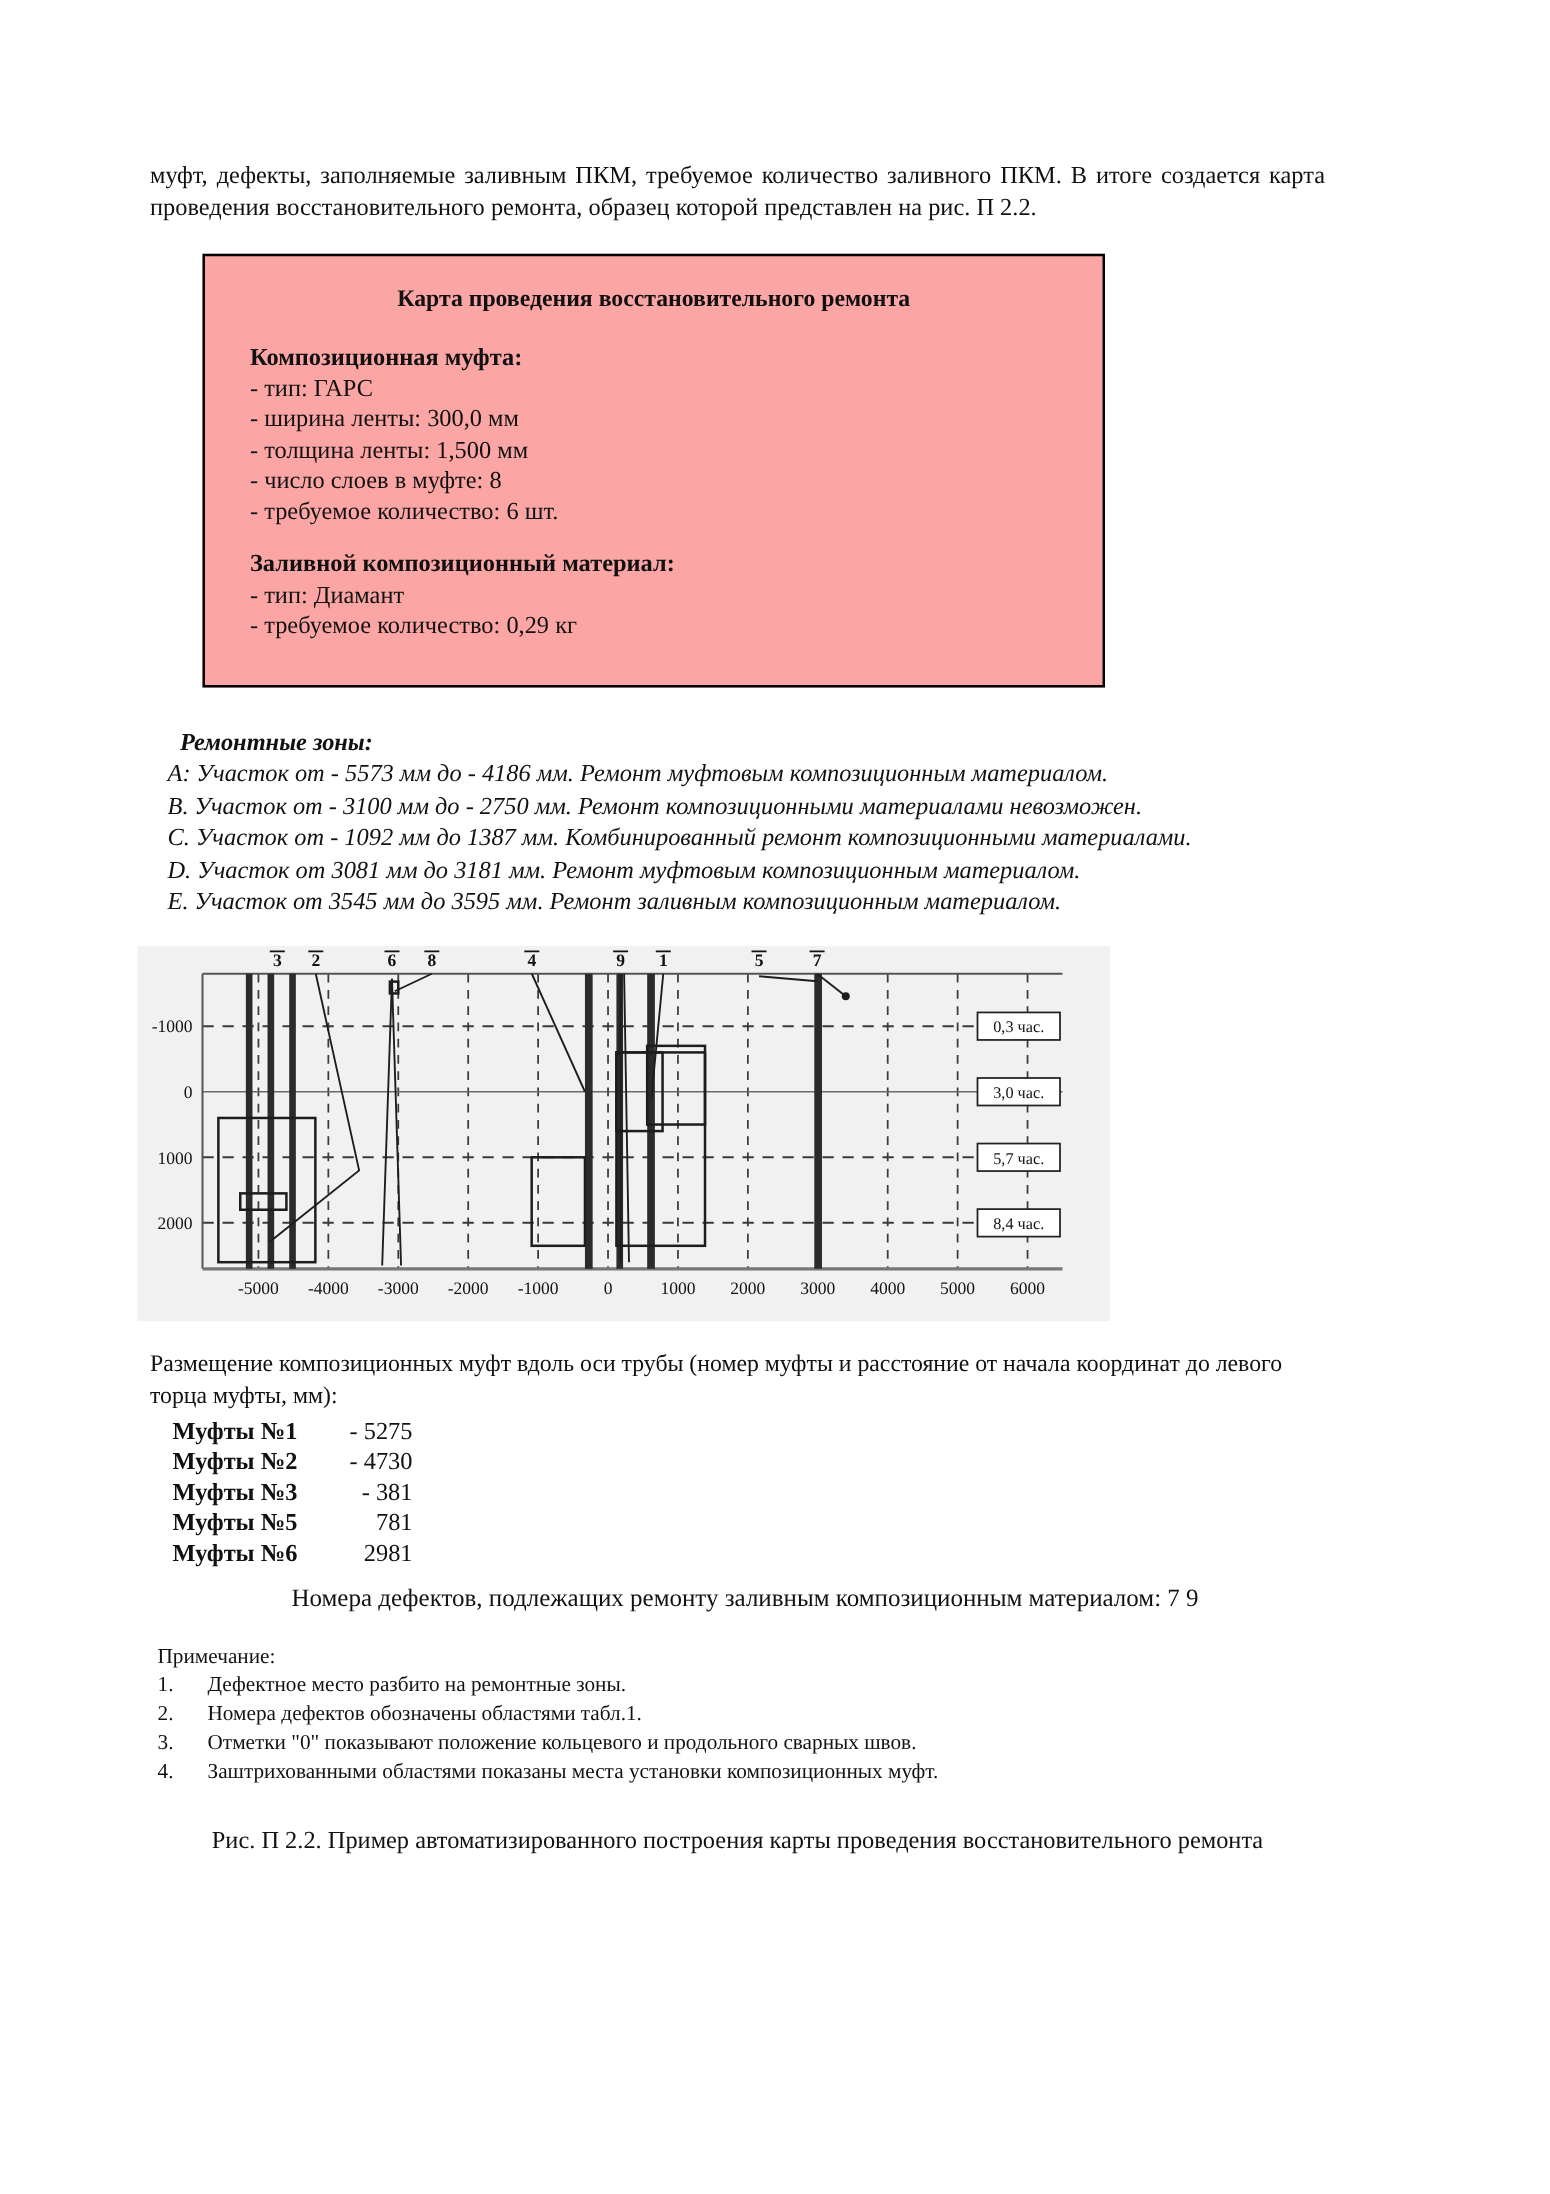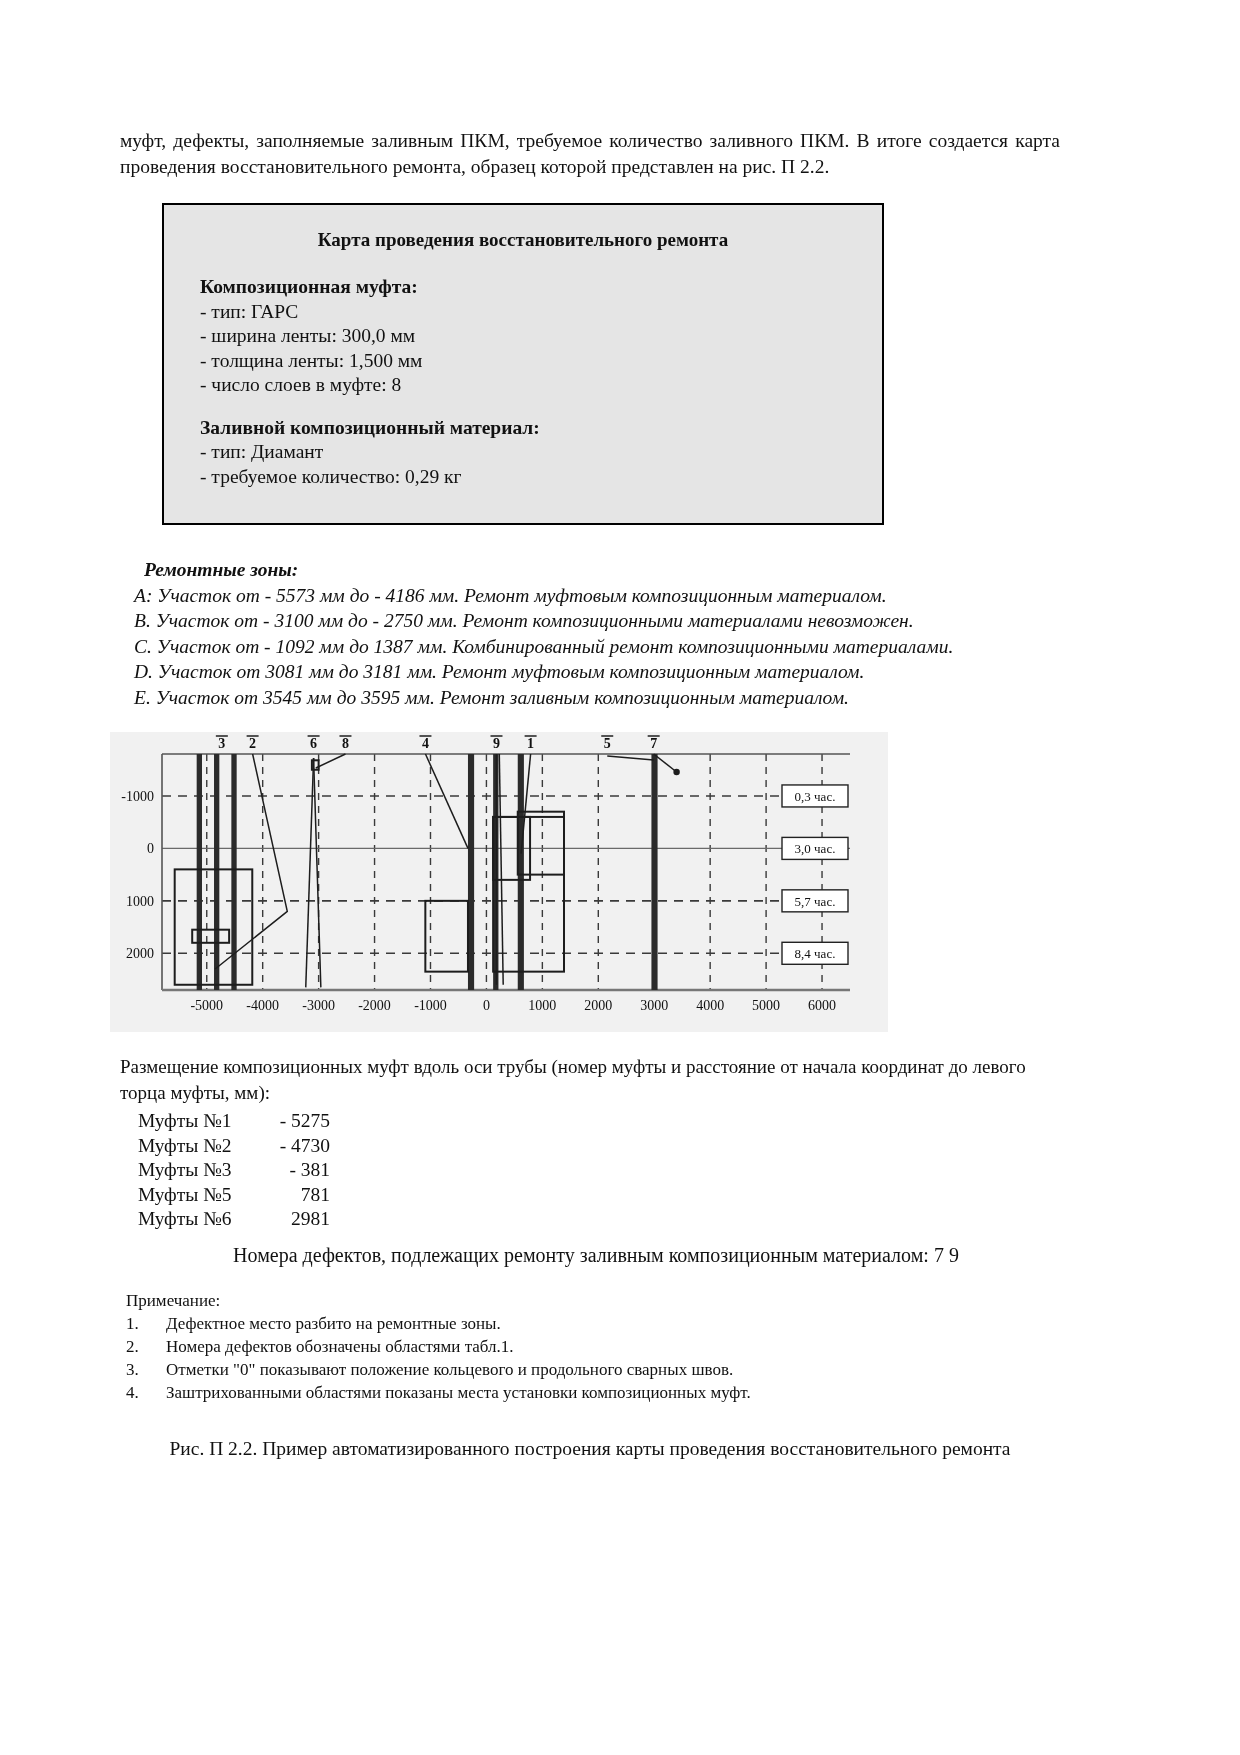--- a/index.html
+++ b/index.html
@@ -25,21 +25,21 @@
     text-justify:inter-word;
   }
 
   
   .card{
     border:2px solid #000;
     margin:24px 0 0 42px;
     width:722px;
     box-sizing:border-box;
     padding:24px 0 34px 0;
-    background:#e5e5e5;
+    background:#fca5a5;
   }
   .card-title{
     text-align:center;
     font-weight:bold;
     font-size:19px;
     margin-bottom:24px;
   }
   .card-body{ padding-left:36px; font-size:19.5px; line-height:24.5px; }
   .card-h{ font-weight:bold; }
   .card-li{ white-space:nowrap; }
@@ -61,21 +61,21 @@
     background:#f1f0ee;
     border:0;
     filter:grayscale(1);
   }
   .chart-wrap svg{display:block;}
 
   
   .after-chart{ margin-top:22px; font-size:19px; line-height:25.5px; }
   .coupling-list{ margin-top:4px; font-size:19.5px; line-height:24.5px; }
   .coupling-row{ padding-left:18px; white-space:pre; }
-  .cl-name{ display:inline-block; width:112px; }
+  .cl-name{ display:inline-block; width:112px;font-weight:bold; }
   .cl-val{ display:inline-block; width:80px; text-align:right; }
 
   .defects-line{ margin-top:12px; padding-left:12px; font-size:20px;text-align:center; }
   .note-block{ margin-top:22px; font-size:17px; line-height:23px; }
   .note-title{ padding-left:6px; }
   .note-row{ padding-left:6px; white-space:nowrap; }
   .note-num{ display:inline-block; width:40px; }
 
   .figcap{
     margin-top:32px;
@@ -93,20 +93,21 @@
   <p class="body-text">муфт, дефекты, заполняемые заливным ПКМ, требуемое количество заливного ПКМ. В итоге создается карта проведения восстановительного ремонта, образец которой представлен на рис. П 2.2.</p>
 
   <div class="card">
     <div class="card-title">Карта проведения восстановительного ремонта</div>
     <div class="card-body">
       <div class="card-h">Композиционная муфта:</div>
       <div class="card-li">- тип: ГАРС</div>
       <div class="card-li">- ширина ленты: 300,0 мм</div>
       <div class="card-li">- толщина ленты: 1,500 мм</div>
       <div class="card-li">- число слоев в муфте: 8</div>
+      <div class="card-li">- требуемое количество: 6 шт.</div>
       <div class="gap"></div>
       <div class="card-h">Заливной композиционный материал:</div>
       <div class="card-li">- тип: Диамант</div>
       <div class="card-li">- требуемое количество: 0,29 кг</div>
     </div>
   </div>
 
   <div class="zones">
     <div class="zones-title">Ремонтные зоны:</div>
     <div class="zone-line ind">A: Участок от - 5573 мм до - 4186 мм. Ремонт муфтовым композиционным материалом.</div>

